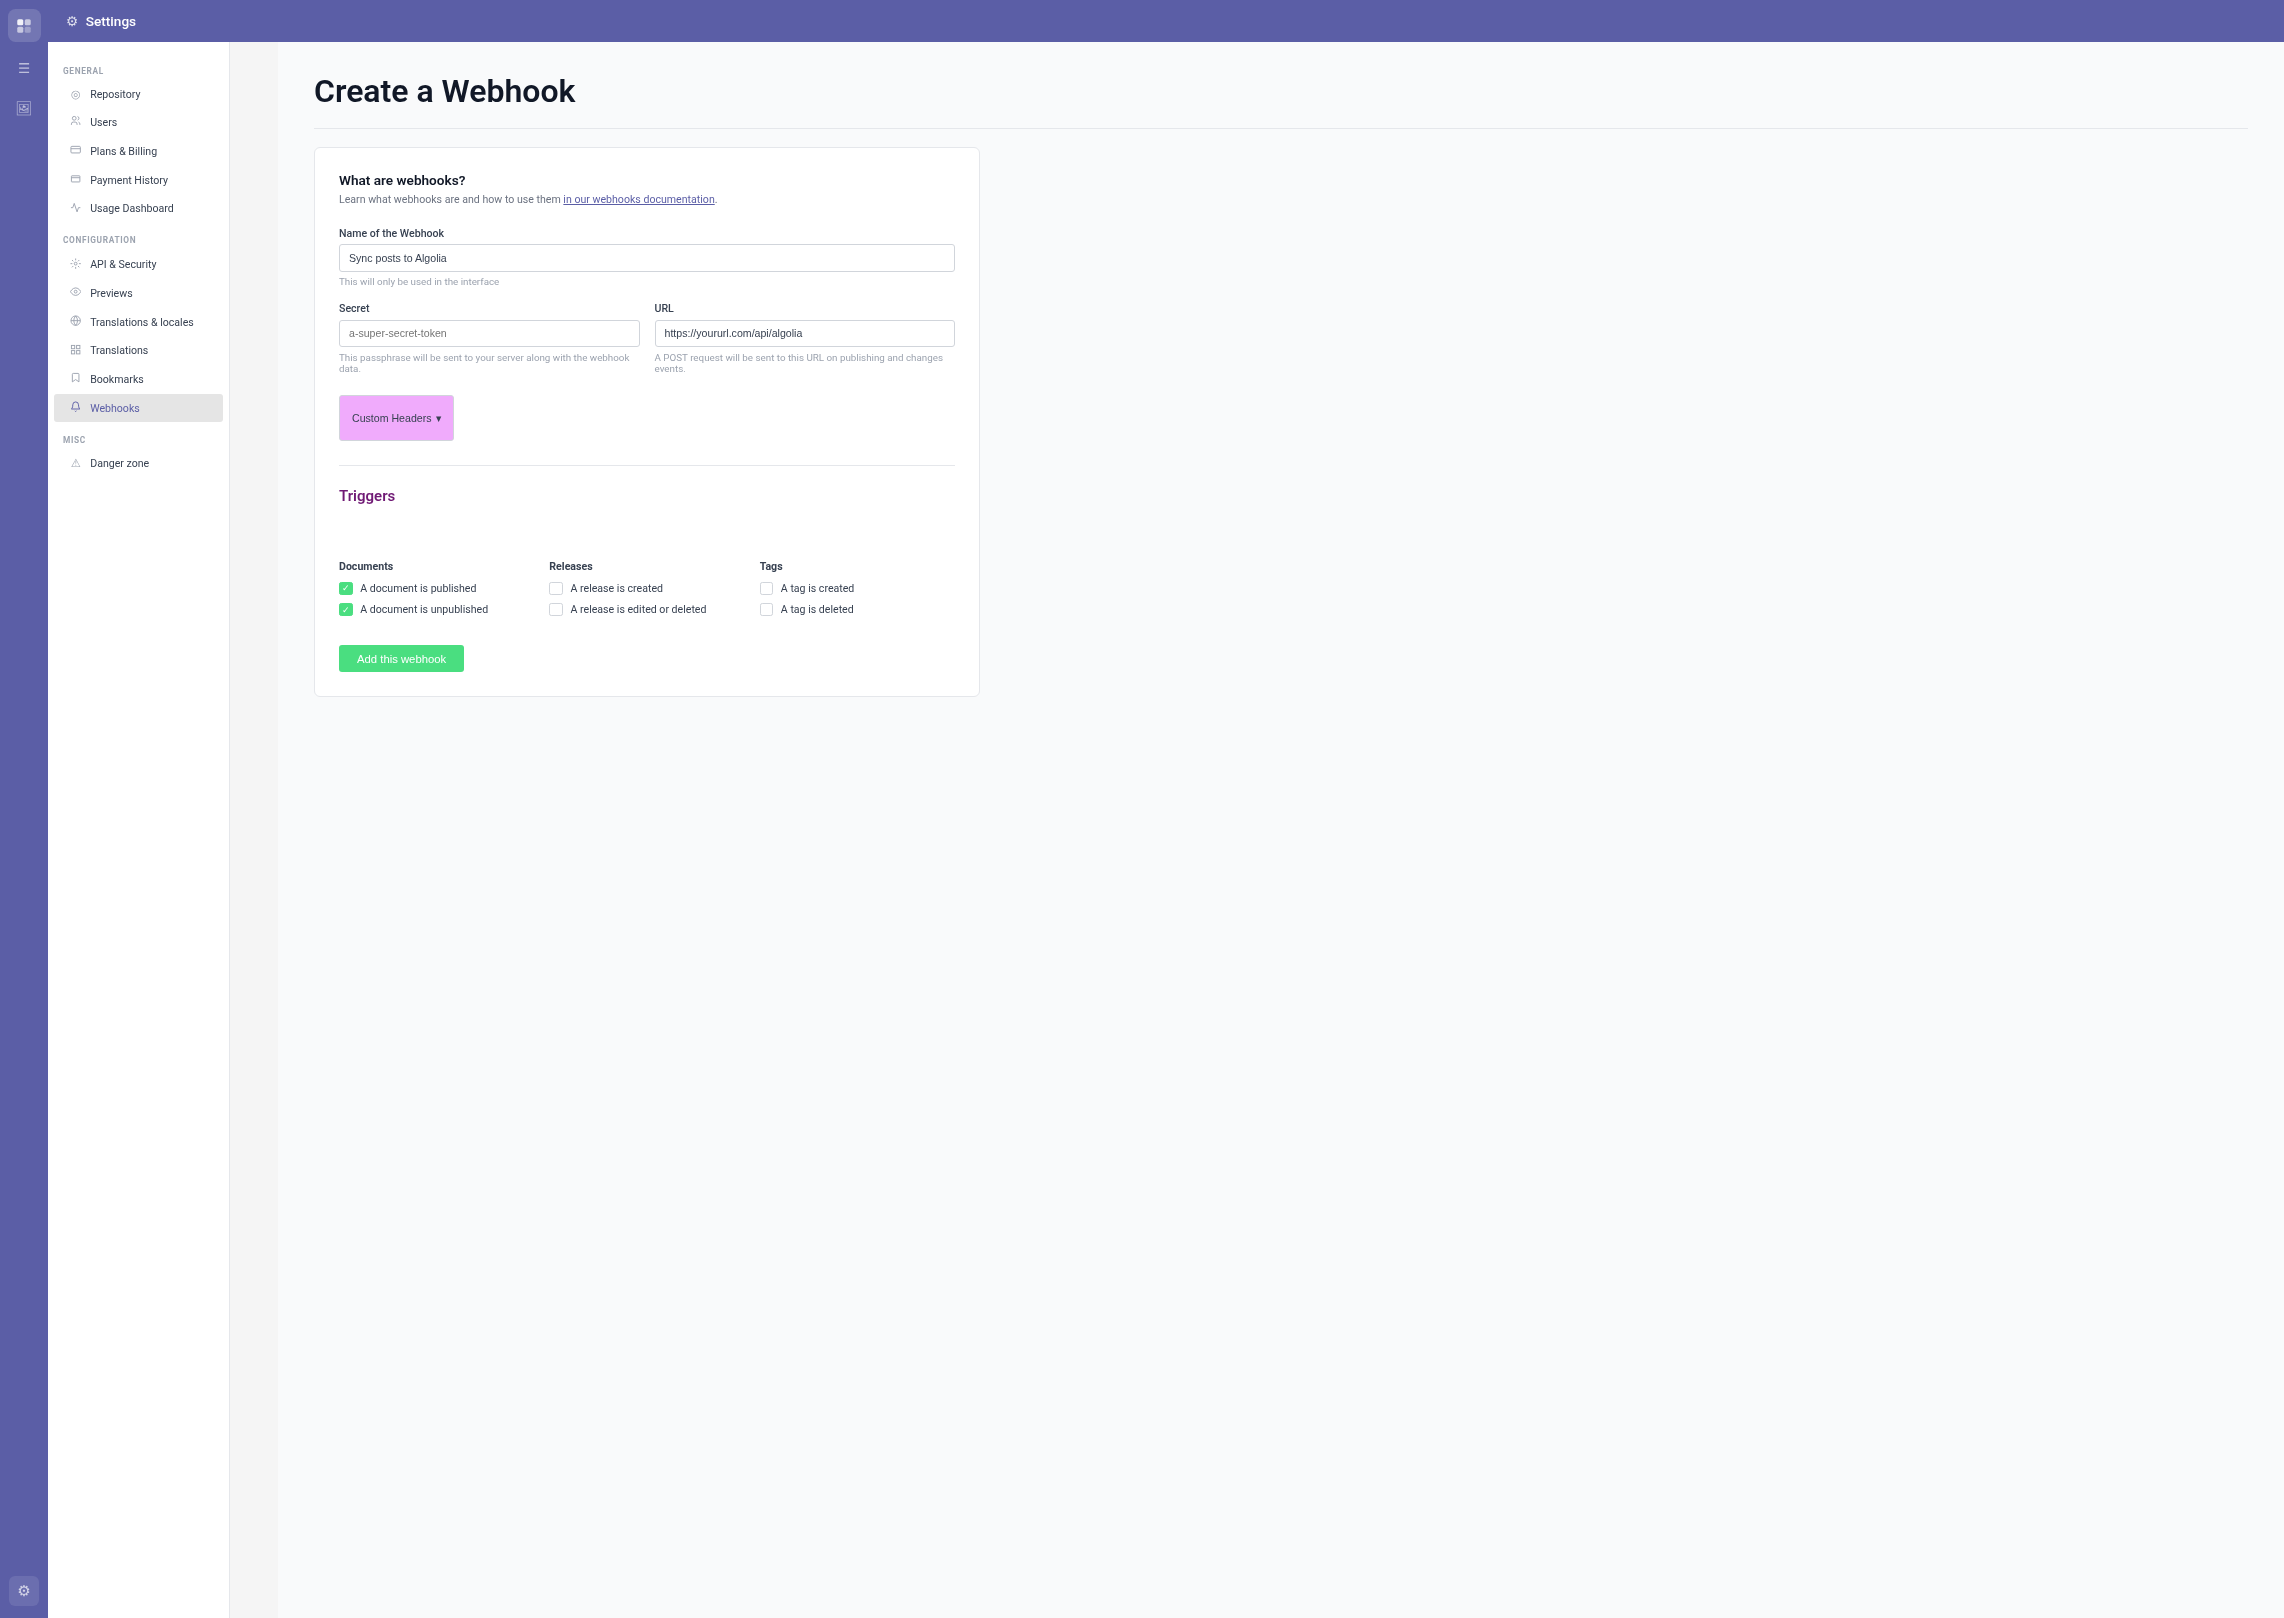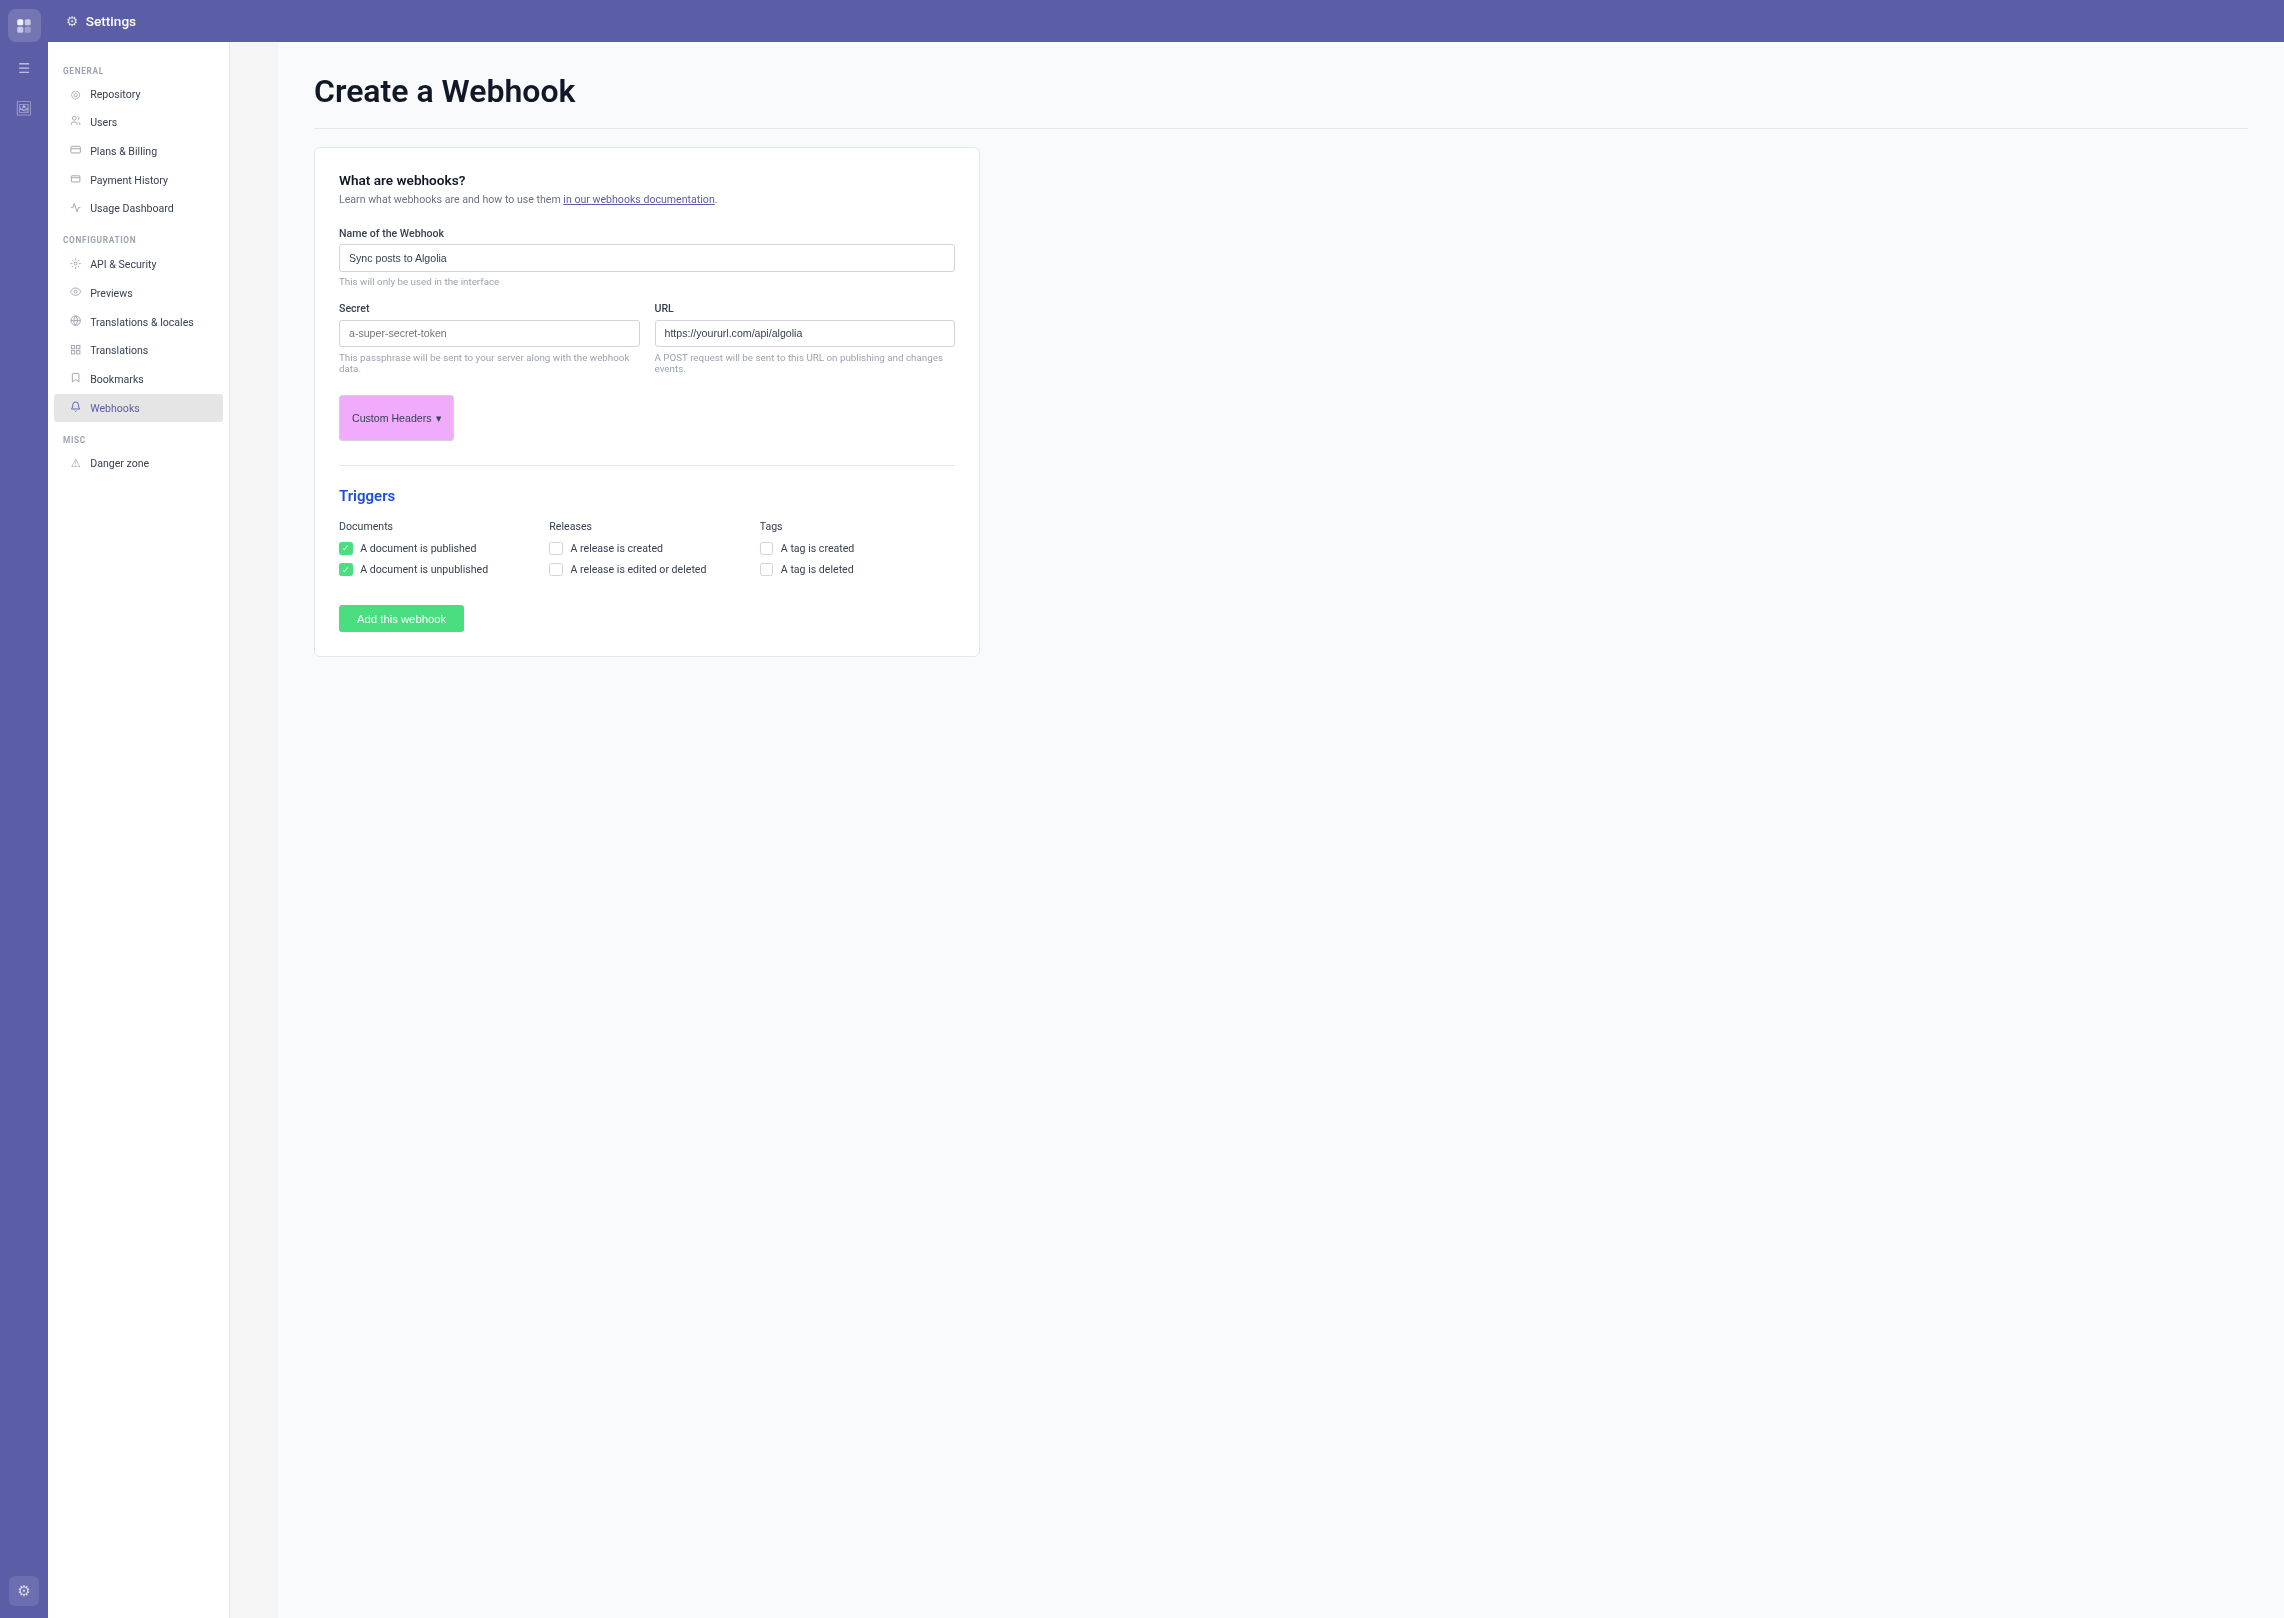--- a/index.html
+++ b/index.html
@@ -145,23 +145,23 @@
       border-radius: 3px;
       background: #f0abfc;
       font-size: 10.6px;
       color: #374151;
       cursor: pointer;
       margin-top: 6px;
     }
 
     
     .triggers-section { margin-top: 24px; padding-top: 21px; border-top: 0.8px solid #e5e7eb; }
-    .triggers-title { font-size: 15px; font-weight: 600; color: #1d4ed8; margin-bottom: 15px; }
+    .triggers-title { font-size: 15px; font-weight: 600; color: #701a75; margin-bottom: 15px; }
     .triggers-grid { display: grid; grid-template-columns: repeat(3, 1fr); gap: 15px; }
-    .trigger-group-title { font-size: 10.6px; font-weight: 400; color: #374151; margin-bottom: 9px; }
+    .trigger-group-title { font-size: 10.6px; font-weight: 700; color: #374151; margin-bottom: 9px; margin-top: 40px; }
     .trigger-item { display: flex; align-items: center; gap: 7.6px; margin-bottom: 7.6px; }
     .trigger-item label { font-size: 10.6px; color: #374151; cursor: pointer; }
 
     
     .checkbox-wrapper {
       position: relative;
       width: 13.6px; height: 13.6px; flex-shrink: 0;
     }
     .checkbox-wrapper input[type="checkbox"] {
       opacity: 0; position: absolute; width: 100%; height: 100%; cursor: pointer; margin: 0;

